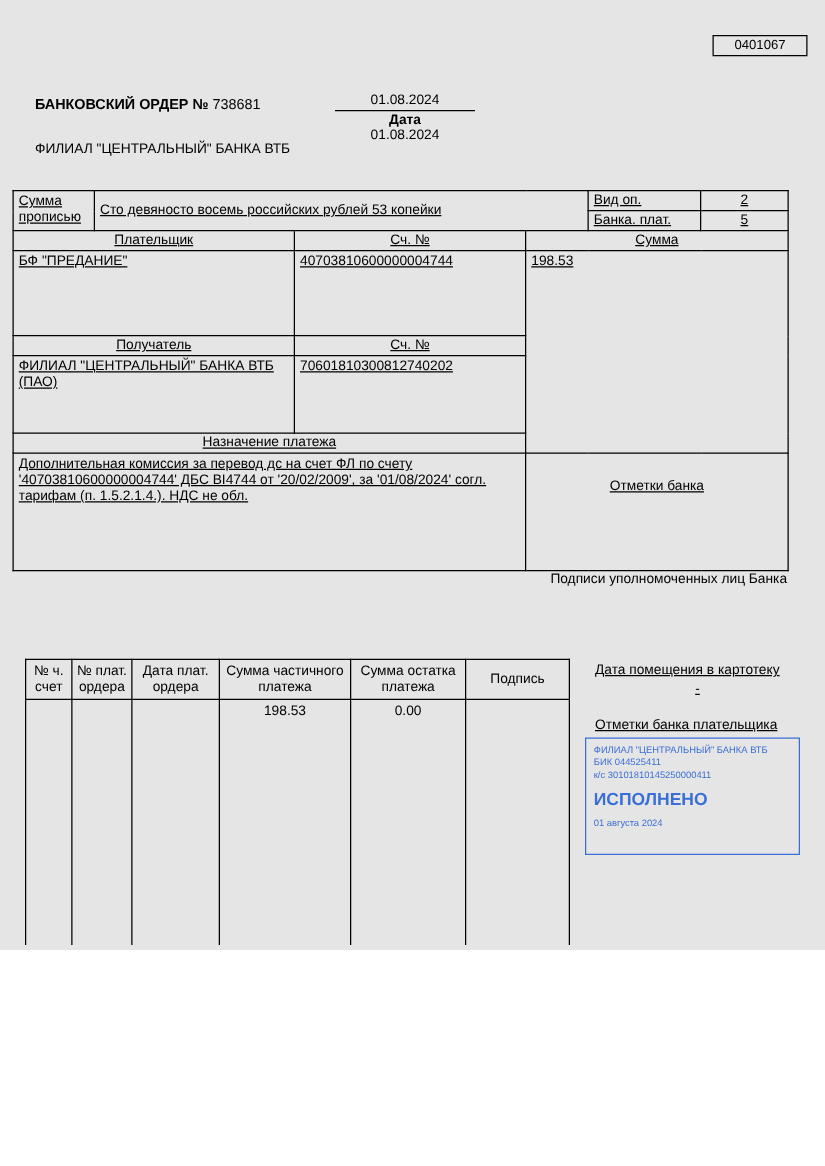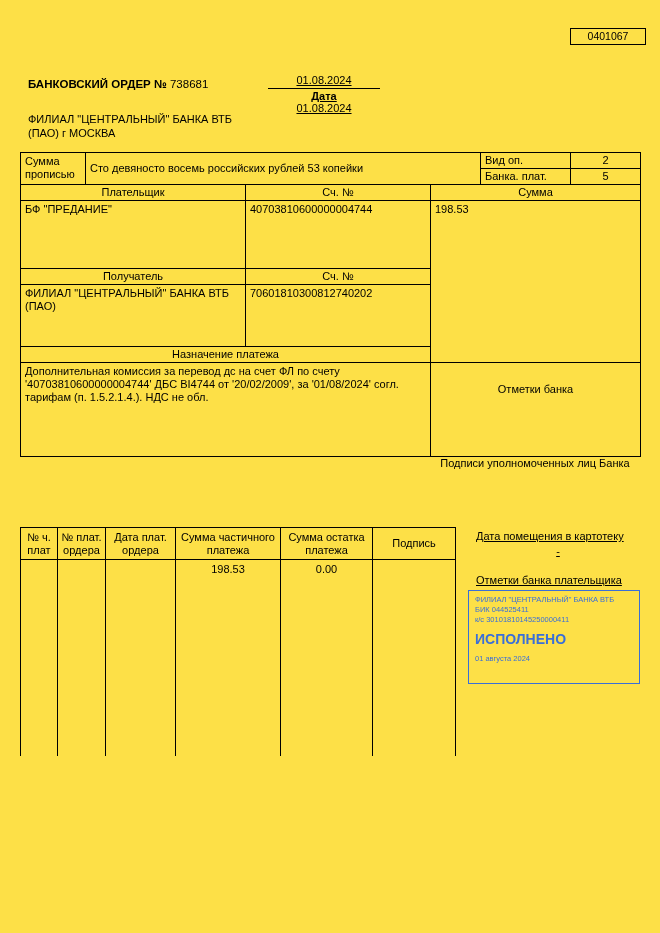--- a/index.html
+++ b/index.html
@@ -1,18 +1,18 @@
 <!DOCTYPE html>
 <html style="--stamp-color: #3a6fd8;"><head>
 <meta charset="utf-8">
 <style>
   * { margin:0; padding:0; box-sizing:border-box; }
   html, body { background:#ffffff; }
   .page {
-    position:relative; width:660px; height:933px; background:#fde047;
+    position:relative; width:660px; height:760px; background:#e5e5e5;
     font-family:"Liberation Sans", sans-serif; font-size:11px; color:#000;
     overflow:hidden;
   }
   .abs { position:absolute; }
   .bold { font-weight:bold; }
   .center { text-align:center; }
   .pre { white-space:pre; }
 
   .form-code-box {
     border:1px solid #000; width:76px; height:17px; line-height:15px;
@@ -62,32 +62,31 @@
 
   <div class="abs form-code-box" style="left:570px; top:28px;">
     <span>0401067</span>
   </div>
 
   <div class="abs title" style="left:28px; top:78px;">
     <span class="bold">БАНКОВСКИЙ ОРДЕР №</span>
     <span>738681</span>
   </div>
 
-  <div class="abs date-block" style="left:268px; top:74px;text-decoration:underline;">
+  <div class="abs date-block" style="left:268px; top:74px;">
     <div class="date-top">01.08.2024</div>
     <div class="bold">Дата</div>
     <div>01.08.2024</div>
   </div>
 
   <div class="abs bank-name" style="left:28px; top:112px;">
     <div>ФИЛИАЛ "ЦЕНТРАЛЬНЫЙ" БАНКА ВТБ</div>
-    <div>(ПАО) г МОСКВА</div>
   </div>
 
-  <table class="main-table abs" style="left:20px; top:152px;">
+  <table class="main-table abs" style="left:10px; top:152px;text-decoration:underline;">
     <colgroup>
       <col style="width:65px">
         <col style="width:160px">
         <col style="width:185px">
       <col style="width:50px">
         <col style="width:90px">
         <col style="width:70px">
     </colgroup>
     <tbody>
         <tr style="height:16px">
@@ -135,21 +134,21 @@
     <colgroup>
       <col style="width:37px">
         <col style="width:48px">
         <col style="width:70px">
       <col style="width:105px">
         <col style="width:92px">
         <col style="width:83px">
     </colgroup>
     <tbody>
         <tr class="pt-head" style="height:32px">
-      <td>№ ч. плат</td>
+      <td>№ ч. счет</td>
       <td>№ плат. ордера</td>
       <td>Дата плат. ордера</td>
       <td>Сумма частичного платежа</td>
       <td>Сумма остатка платежа</td>
       <td>Подпись</td>
     </tr>
     <tr class="pt-body" style="height:196px">
       <td></td>
       <td></td>
       <td></td>

